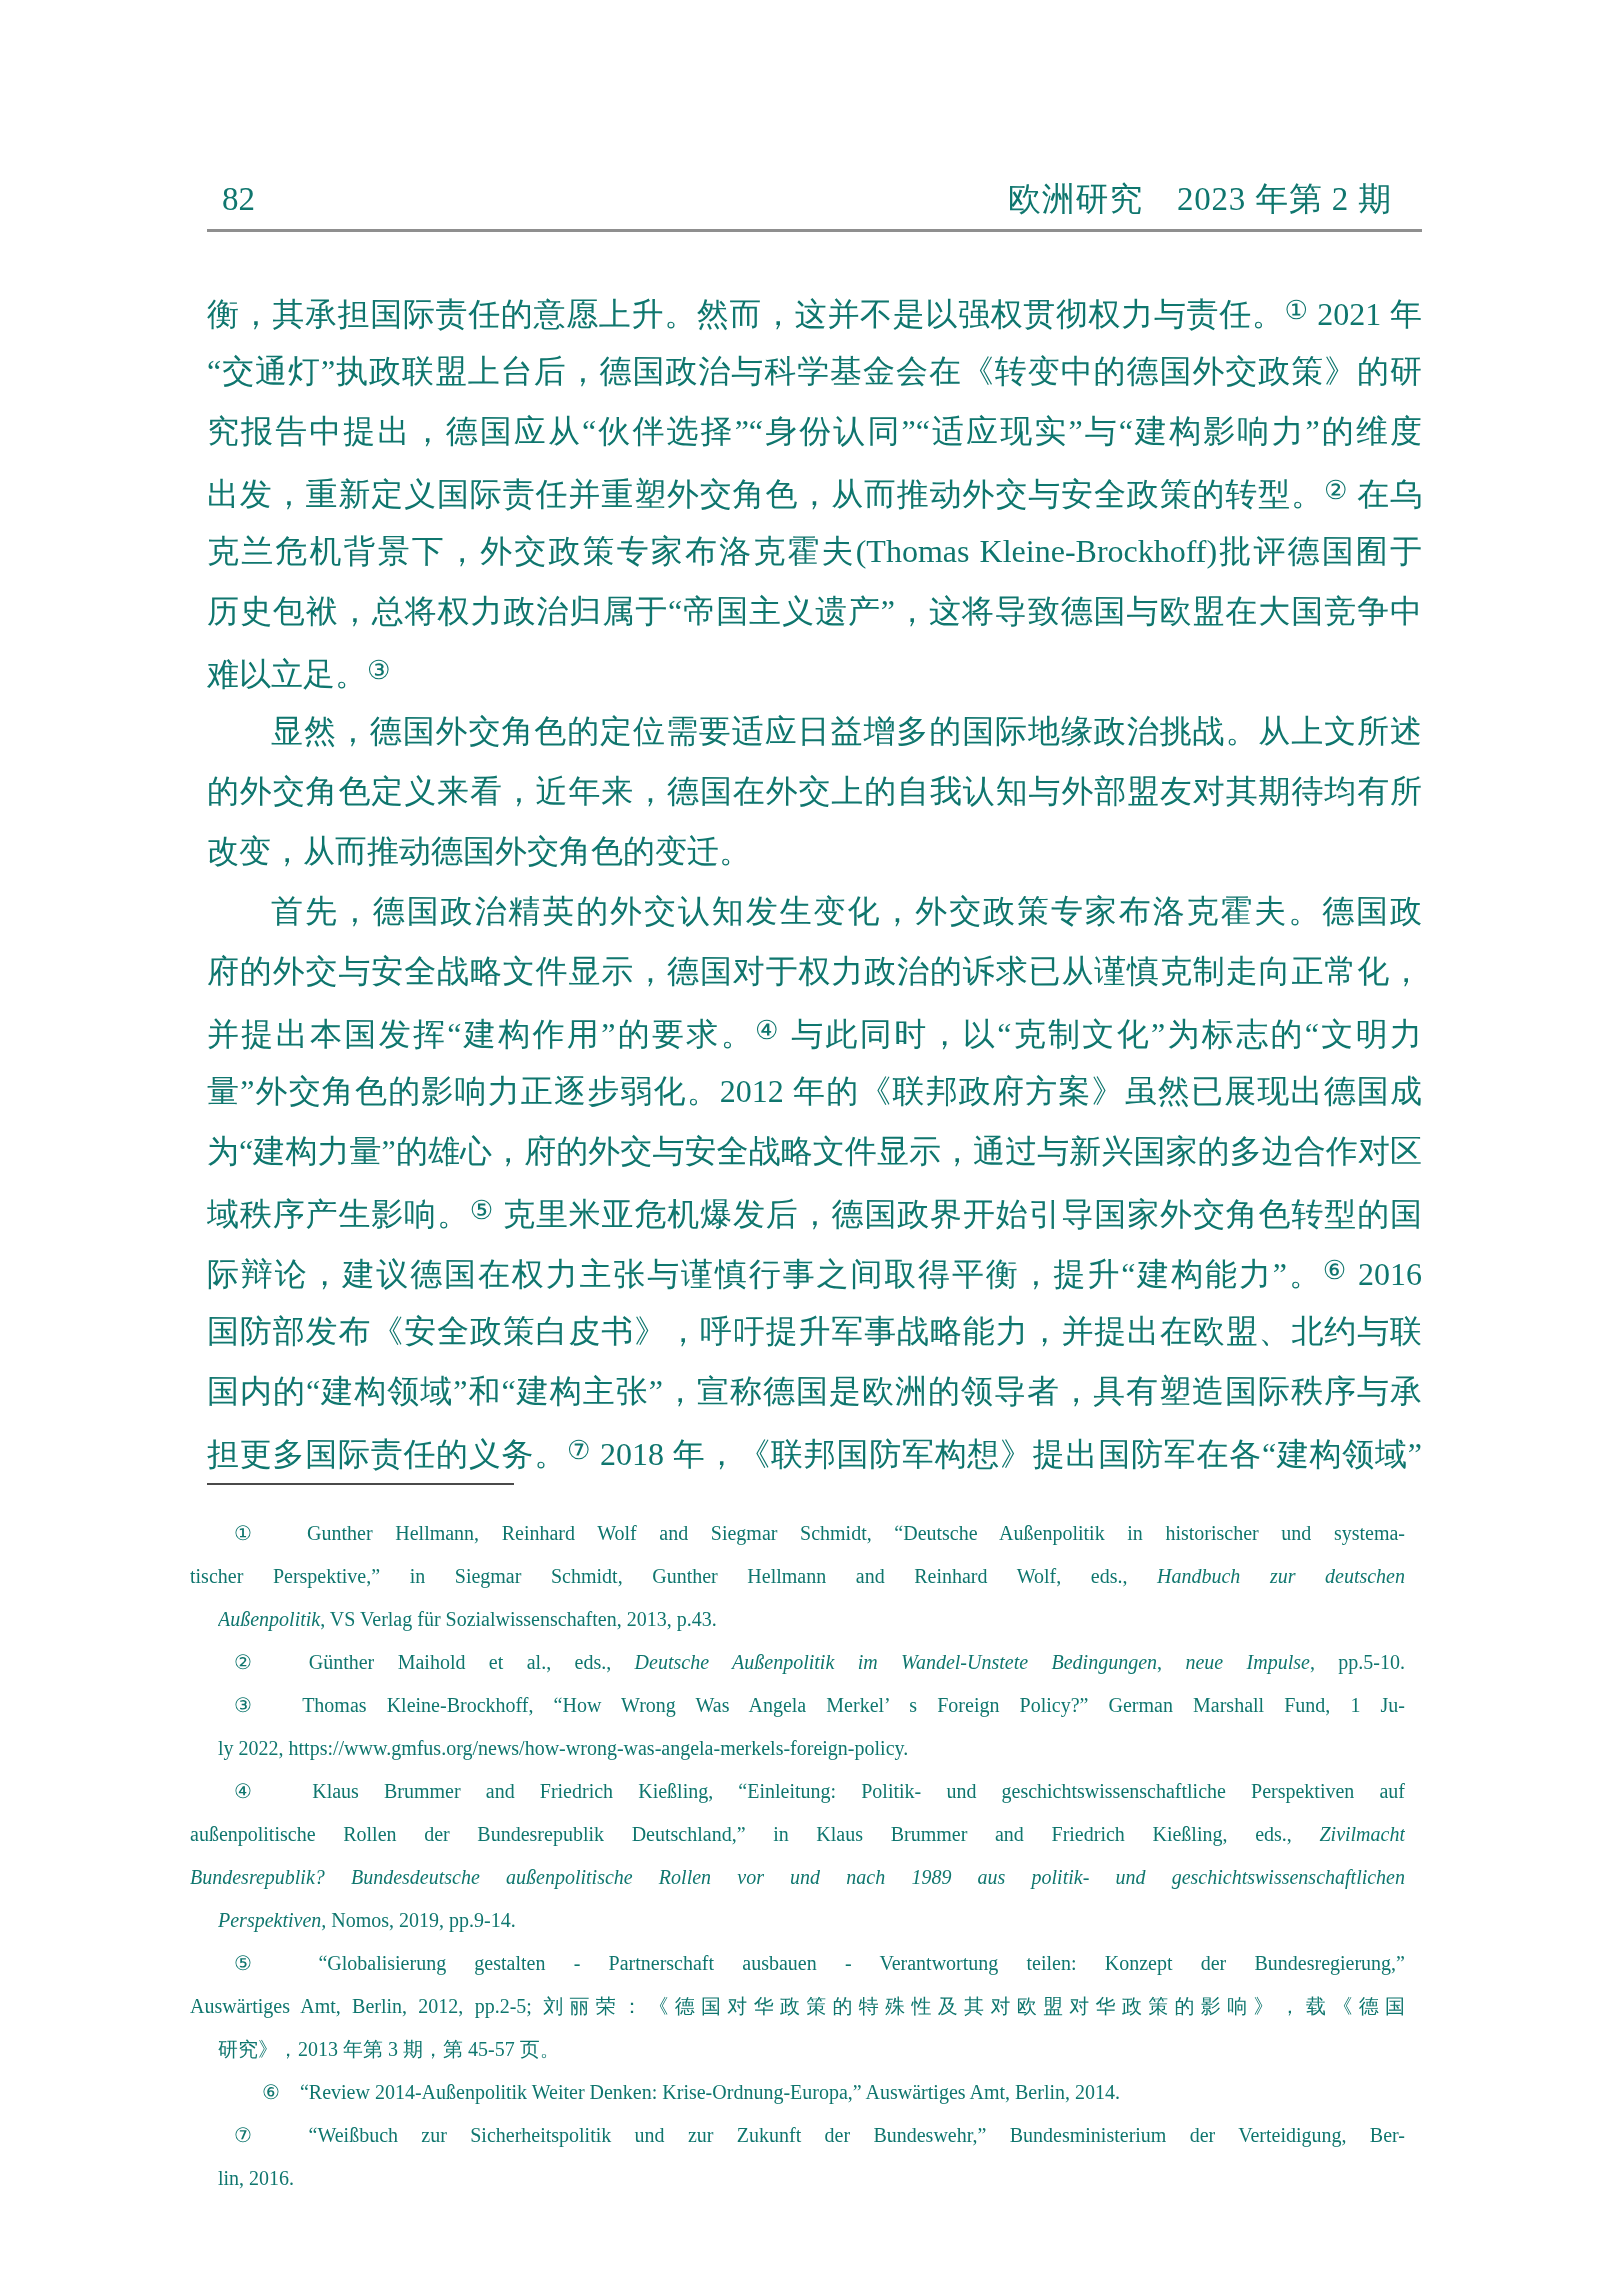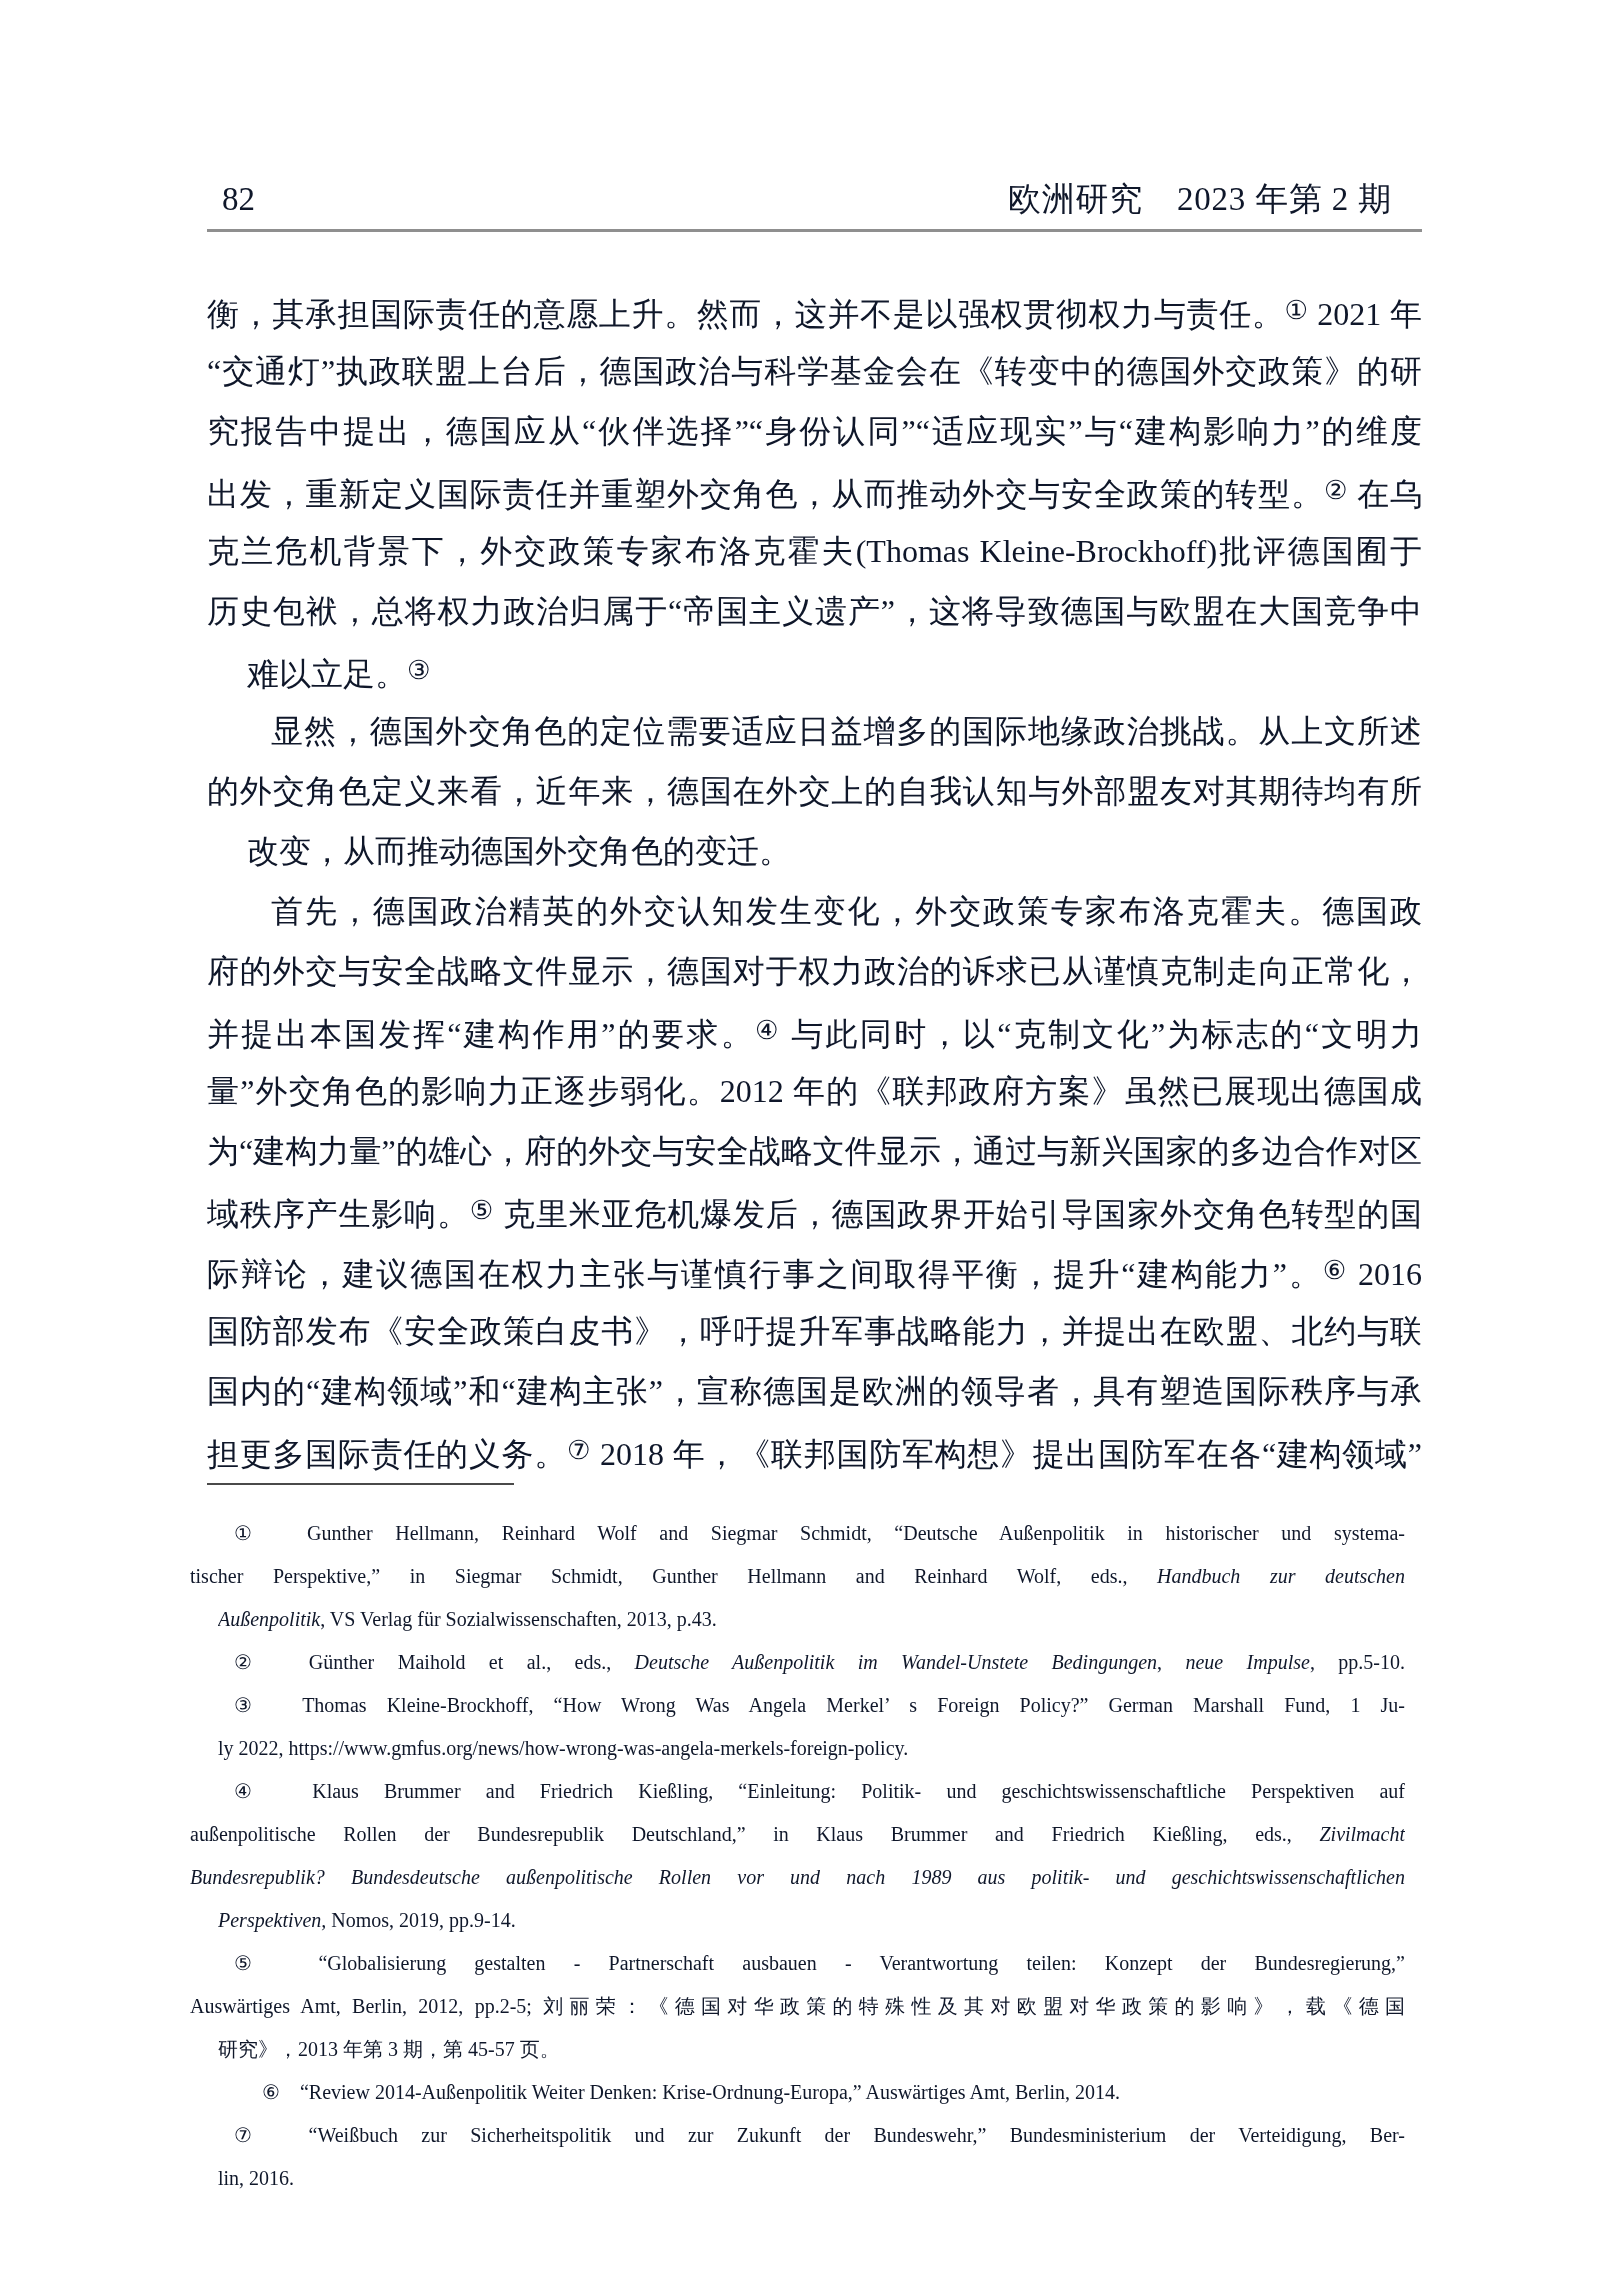--- a/index.html
+++ b/index.html
@@ -1,28 +1,28 @@
 <!DOCTYPE html>
 <html style="font-size:12px"><head>
 <meta charset="utf-8">
 <style>
   html,body{margin:0;padding:0;background:#ffffff;}
   .page{
     position:relative;width:1572px;height:2295px;background:#ffffff;
-    color:#0f172a;font-family:"Liberation Serif","DejaVu Serif",serif;
+    color:#0f766e;font-family:"Liberation Serif","DejaVu Serif",serif;
     overflow:hidden;
     text-decoration:underline;
   }
   .header{position:absolute;left:207px;top:176px;width:1215px;height:47px;font-size:33px;line-height:47px;}
   .pagenum{position:absolute;left:15px;top:0;}
   .issue{position:absolute;right:30px;top:0;letter-spacing:0.8px;}
   .rule{position:absolute;left:207px;top:229px;width:1215px;height:3px;background:#8f8f8f;}
   .body{position:absolute;left:207px;top:281px;width:1215px;font-size:32px;}
   .bline{height:60px;line-height:60px;overflow:hidden;text-align:justify;text-align-last:justify;}
-  .bline.last{text-align-last:left;margin-left:40px;}
+  .bline.last{text-align-last:left;}
   .bline.indent{text-indent:2em;}
   .fnref{font-size:0.82em;vertical-align:0.24em;}
   .fnsep{position:absolute;left:207px;top:1483px;width:307px;height:2.3px;background:#4a4a4a;}
   .footnotes{position:absolute;left:190px;top:1512px;width:1215px;font-size:20px;}
   .fline{height:43px;line-height:43px;overflow:hidden;text-align:justify;text-align-last:justify;}
   .fline.last{text-align-last:left;margin-left:28px;}
   .fline.indent{text-indent:2.2em;}
   .it{font-style:italic;}
 </style>
 </head>

